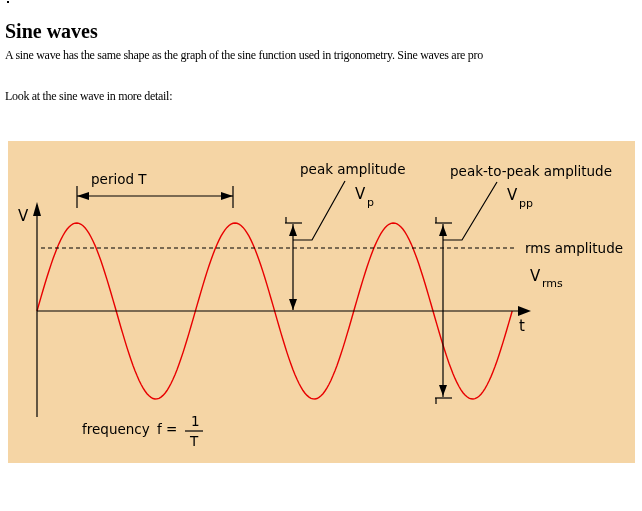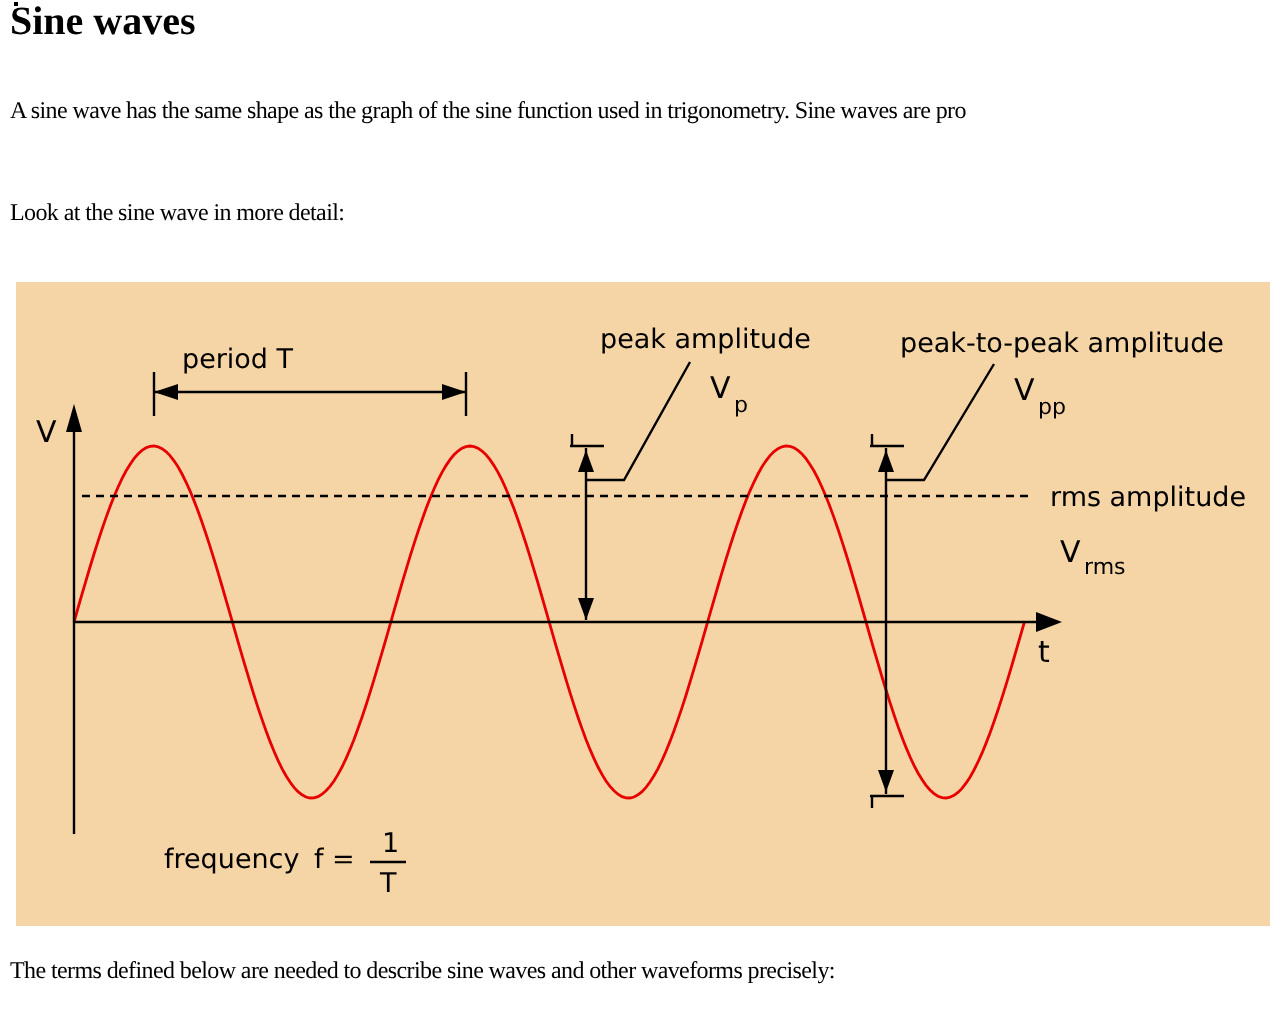--- a/index.html
+++ b/index.html
@@ -1,22 +1,22 @@
 <!DOCTYPE html>
 <html><head>
 <meta charset="utf-8">
 <style>
   html,body{margin:0;padding:0;background:#fff;}
   #page{position:relative;width:642px;height:511px;background:#ffffff;overflow:hidden;
         font-family:"Liberation Serif", serif;color:#000;}
   .dot{position:absolute;left:7px;top:1px;width:2px;height:2px;background:#000;}
-  .title{position:absolute;left:5px;top:0;font-size:20px;font-weight:bold;white-space:nowrap;}
+  .title{position:absolute;left:5px;top:20px;font-size:20px;font-weight:bold;white-space:nowrap;}
   .bodyline{position:absolute;left:5px;width:637px;font-size:12px;letter-spacing:-0.3px;
             white-space:nowrap;overflow:hidden;}
-  .l1{top:48px;} .l2{top:66px;} .l3{top:99px;} .l4{top:478px;}
+  .l1{top:48px;} .l2{top:66px;} .l3{top:89px;} .l4{top:478px;}
   .figure{position:absolute;left:8px;top:141px;width:627px;height:322px;}
   svg{display:block;}
   svg text{font-family:"DejaVu Sans", sans-serif;font-size:13.5px;fill:#000;}
   svg text.sym{font-size:15px;}
   svg text.sub{font-size:11px;}
   .blk{stroke:#000;stroke-width:1.2;fill:none;}
   .arr{fill:#000;stroke:none;}
 </style>
 </head>
 <body>
@@ -79,15 +79,14 @@
 
       <text x="74" y="293">frequency</text>
       <text x="149" y="293">f =</text>
       <text x="183" y="285">1</text>
       <line class="blk" x1="177" y1="290" x2="195" y2="290"></line>
       <text x="182" y="305">T</text>
 
     </svg>
   </div>
 
-  <div class="bodyline l4">The terms defined below are needed to describe sine waves and other waveforms precisely:</div>
 
 </div>
 
 </body></html>

